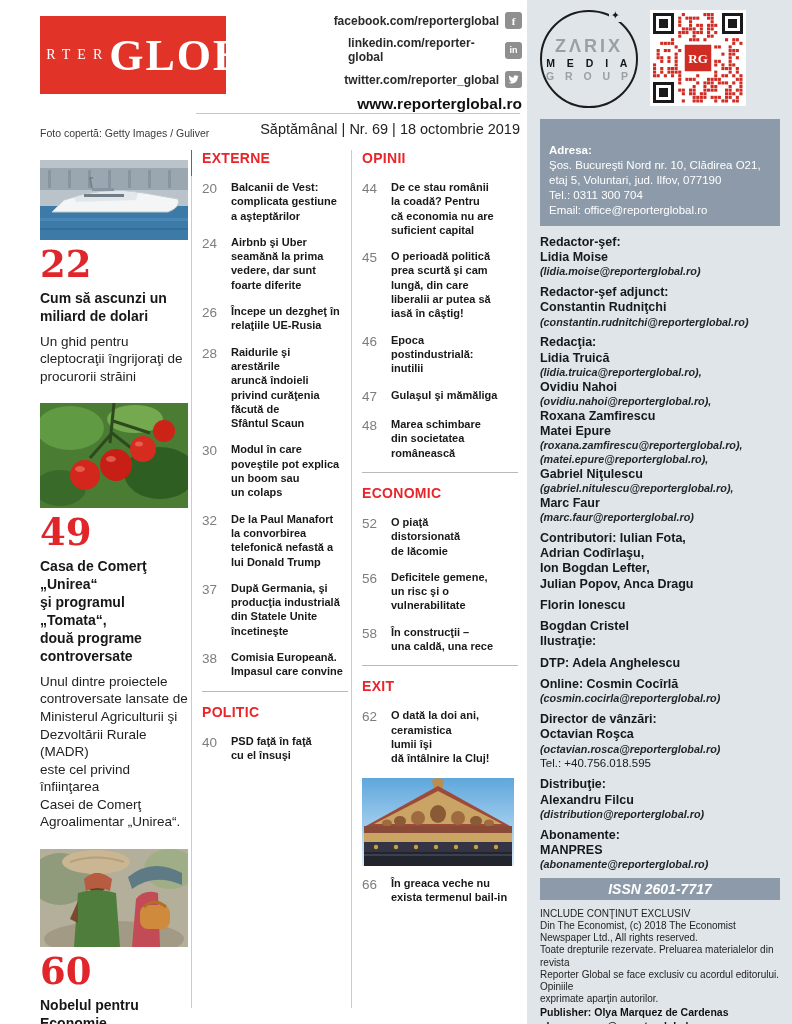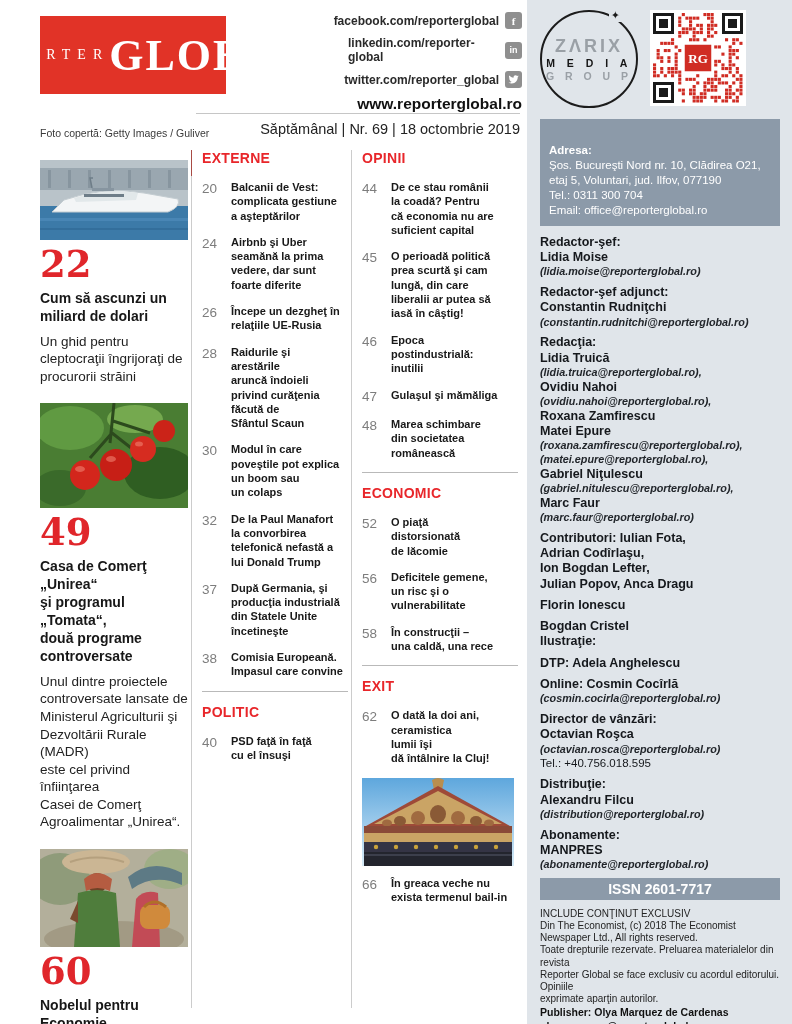--- a/index.html
+++ b/index.html
@@ -69,21 +69,21 @@
   .address-lines{white-space:pre-line;}
 
   .staff{margin-top:9px;}
   .staff-block{margin-bottom:6px;}
   .sl{font-size:12.5px;line-height:1.22;}
   .sl.b{font-weight:700;color:#15181c;}
   .sl.i{font-style:italic;font-weight:700;font-size:10.8px;color:#22262b;line-height:1.28;}
   .sl.p{font-weight:400;font-size:11.5px;color:#15181c;line-height:1.3;}
 
   .issn-bar{margin-top:4px;background:#8c9aa9;color:#fff;text-align:center;font-weight:700;
-            font-size:14px;padding:3px 0;}
+            font-size:14px;padding:3px 0;font-style:italic;}
   .legal{margin-top:8px;font-size:10px;line-height:1.22;color:#232323;white-space:pre-line;}
   .publisher{margin-top:1px;font-size:10.5px;font-weight:700;color:#111;white-space:pre-line;line-height:1.3;}
 </style>
 </head>
 <body>
 
 <div class="page">
 
   <div class="logo-box">
     <div class="logo-top">REPORTER</div>

